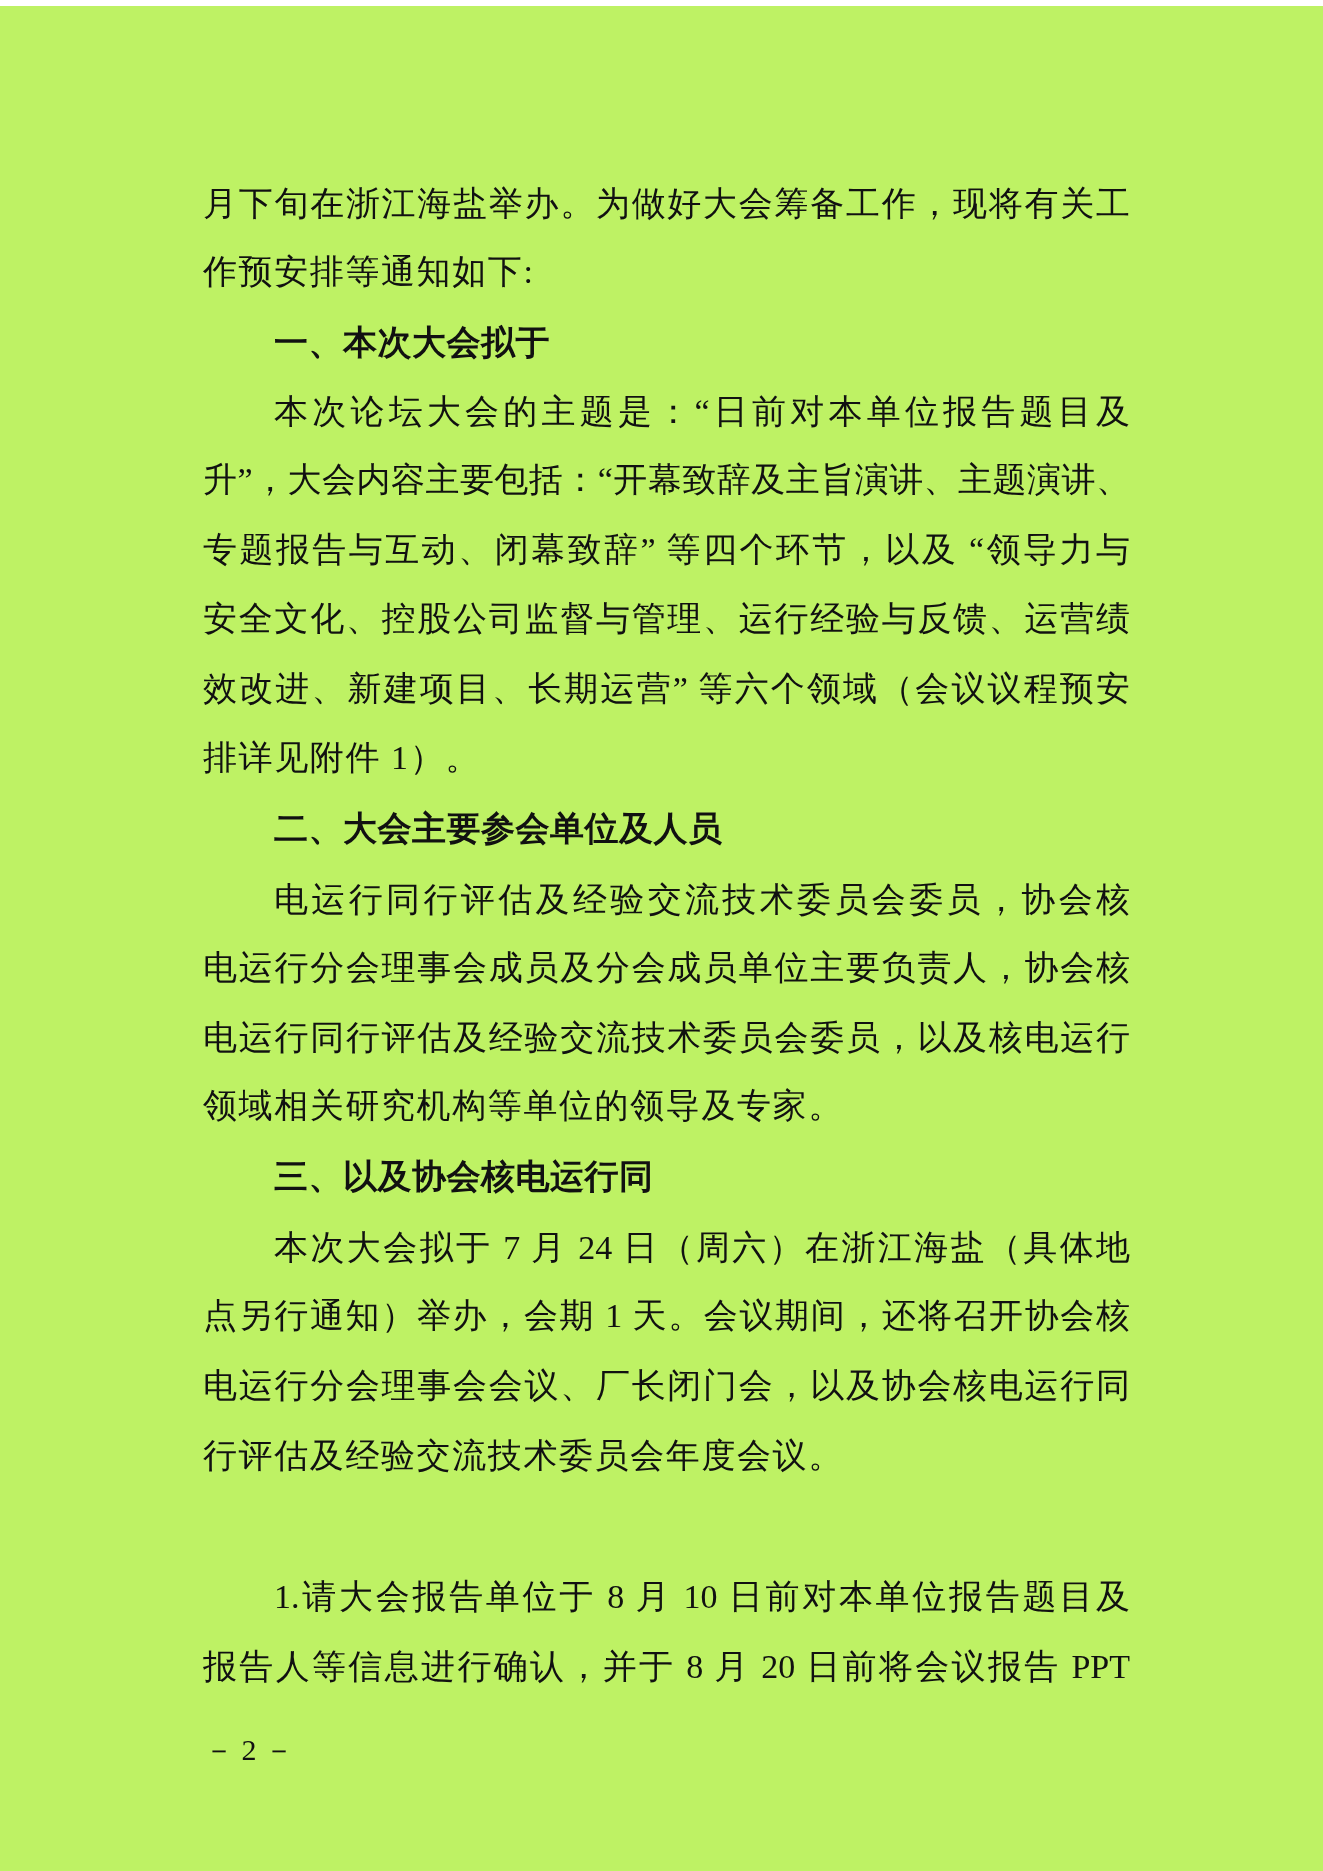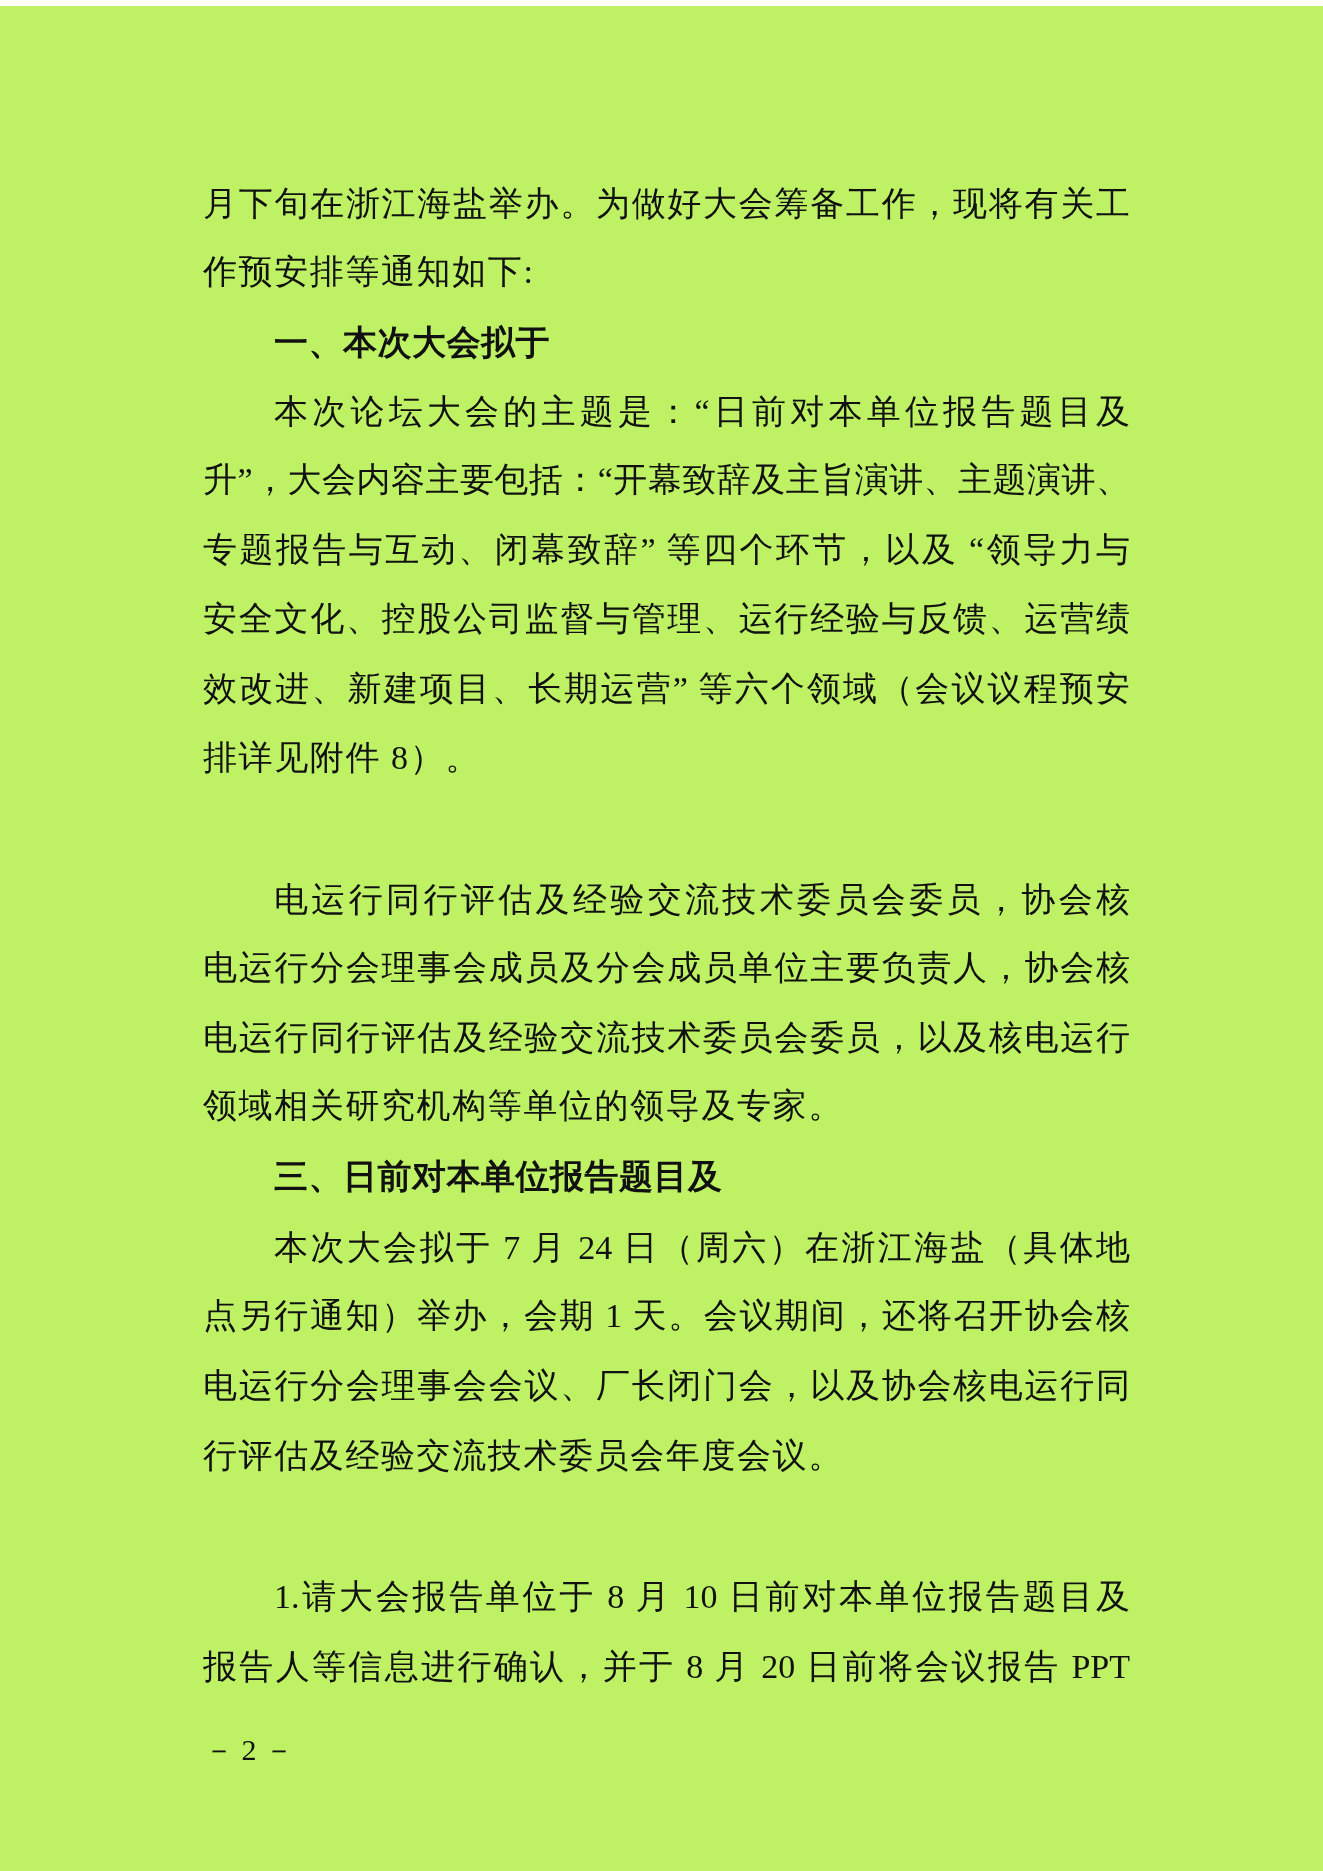--- a/index.html
+++ b/index.html
@@ -47,28 +47,29 @@
 
   <div class="line full" style="top:178px">月下旬在浙江海盐举办。为做好大会筹备工作，现将有关工</div>
   <div class="line" style="top:246px">作预安排等通知如下:</div>
 
   <div class="line indent heading" style="top:316px">一、本次大会拟于</div>
   <div class="line indent full" style="top:386px">本次论坛大会的主题是：“日前对本单位报告题目及</div>
   <div class="line full" style="top:454px">升”，大会内容主要包括：“开幕致辞及主旨演讲、主题演讲、</div>
   <div class="line full" style="top:524px">专题报告与互动、闭幕致辞” 等四个环节，以及 “领导力与</div>
   <div class="line full" style="top:663px">效改进、新建项目、长期运营” 等六个领域（会议议程预安</div>
   <div class="line full" style="top:593px">安全文化、控股公司监督与管理、运行经验与反馈、运营绩</div>
-  <div class="line" style="top:732px">排详见附件 8）。</div>
+  <div class="line" style="top:732px">排详见附件 1）。</div>
 
+  <div class="line indent heading" style="top:802px">二、大会主要参会单位及人员</div>
   <div class="line indent full" style="top:874px">电运行同行评估及经验交流技术委员会委员，协会核</div>
   <div class="line full" style="top:942px">电运行分会理事会成员及分会成员单位主要负责人，协会核</div>
   <div class="line full" style="top:1012px">电运行同行评估及经验交流技术委员会委员，以及核电运行</div>
   <div class="line" style="top:1080px">领域相关研究机构等单位的领导及专家。</div>
 
-  <div class="line indent heading" style="top:1150px">三、日前对本单位报告题目及</div>
+  <div class="line indent heading" style="top:1150px">三、以及协会核电运行同</div>
   <div class="line indent full" style="top:1222px">本次大会拟于 7 月 24 日（周六）在浙江海盐（具体地</div>
   <div class="line full" style="top:1290px">点另行通知）举办，会期 1 天。会议期间，还将召开协会核</div>
   <div class="line full" style="top:1360px">电运行分会理事会会议、厂长闭门会，以及协会核电运行同</div>
   <div class="line" style="top:1430px">行评估及经验交流技术委员会年度会议。</div>
 
   <div class="line indent full" style="top:1571px">1.请大会报告单位于 8 月 10 日前对本单位报告题目及</div>
   <div class="line full" style="top:1641px">报告人等信息进行确认，并于 8 月 20 日前将会议报告 PPT</div>
 
   <div class="page-number">－ 2 －</div>
 </div>

